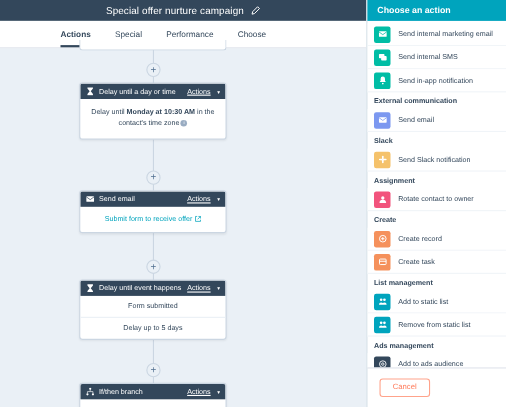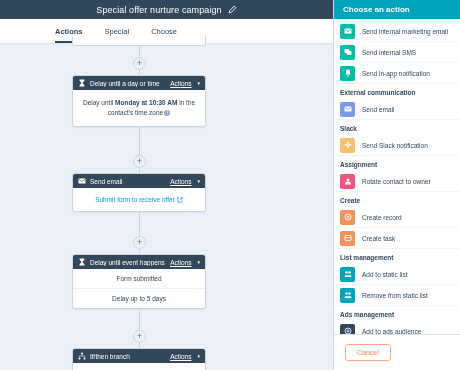--- a/index.html
+++ b/index.html
@@ -135,20 +135,21 @@
       <span>
         <svg class="pencil-icon" viewBox="0 0 16 16" fill="none" stroke="#ffffff" stroke-width="1.6">
           <path d="M2 14l1-4 8-8 3 3-8 8-4 1z"></path>
         </svg>
       </span>
     </div>
 
     <div class="tabbar">
       <div class="tab active">Actions</div>
       <div class="tab">Special</div>
+      <div class="tab">Performance</div>
       <div class="tab">Choose</div>
     </div>
 
     <div class="canvas">
       <div class="spine"></div>
 
       <div class="stub-card"></div>
 
       <div class="plus-node" style="top:13px;">+</div>
 

